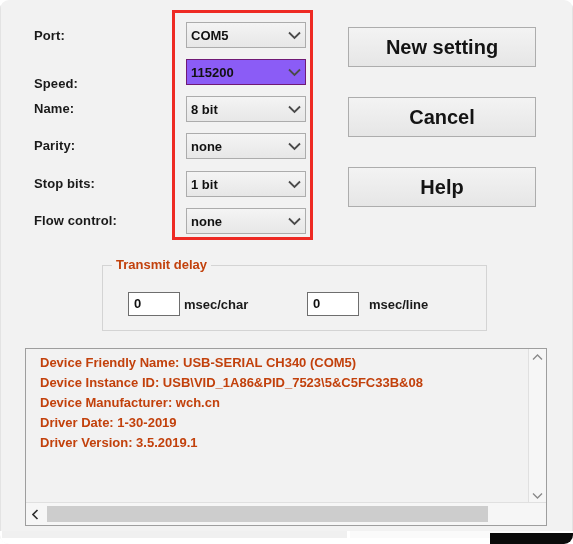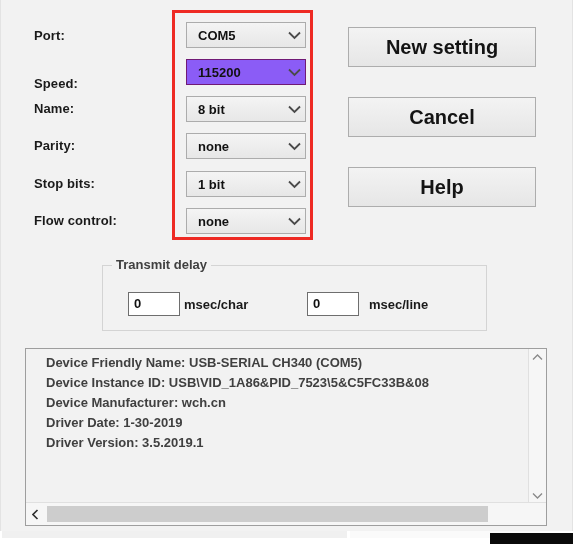--- a/index.html
+++ b/index.html
@@ -10,20 +10,21 @@
   body {
     font-family: "Liberation Sans", sans-serif;
   }
   #app {
     position: relative;
     width: 573px;
     height: 544px;
     background: #f2f2f2;
     overflow: hidden;
     box-sizing: border-box;
+    border-radius: 9px;
   }
   
   #win-border-left {
     position: absolute;
     left: 0; top: 0;
     width: 1px; height: 544px;
     background: #e3e3e3;
   }
   #win-border-right {
     position: absolute;
@@ -46,21 +47,21 @@
   .combo {
     position: absolute;
     left: 186px;
     width: 120px;
     height: 26px;
     box-sizing: border-box;
     border: 1px solid #acacac;
     background: linear-gradient(#f4f4f4, #e7e7e7);
     display: flex;
     align-items: center;
-    padding-left: 11px;
+    padding-left: 4px;
     font-size: 13px;
     font-weight: bold;
     color: #111;
     cursor: default;
   }
   .combo.editable {
     background: #8b5cf6;
     border: 1px solid #701a75;
   }
   .combo .combo-text {
@@ -120,21 +121,21 @@
     border: 1px solid #d4d4d4;
   }
   #tx-legend {
     position: absolute;
     left: 112px;
     top: 257px;
     background: #f2f2f2;
     padding: 0 4px;
     font-size: 13px;
     font-weight: bold;
-    color: #404040;
+    color: #c2410c;
   }
   .tx-input {
     position: absolute;
     top: 292px;
     width: 52px;
     height: 24px;
     box-sizing: border-box;
     border: 1px solid #6e6e6e;
     background: #ffffff;
     font-family: "Liberation Sans", sans-serif;
@@ -160,28 +161,28 @@
     top: 348px;
     width: 522px;
     height: 178px;
     box-sizing: border-box;
     border: 1px solid #9e9e9e;
     background: #f2f2f2;
     overflow: hidden;
   }
   #info-text {
     position: absolute;
-    left: 20px;
+    left: 14px;
     top: 4px;
     width: 497px;
     height: 147px;
     overflow: hidden;
     font-size: 13px;
     font-weight: bold;
-    color: #404040;
+    color: #c2410c;
     line-height: 20px;
     white-space: nowrap;
   }
   #info-text div { white-space: nowrap; }
 
   
   #vscroll {
     position: absolute;
     right: 0;
     top: 0;

